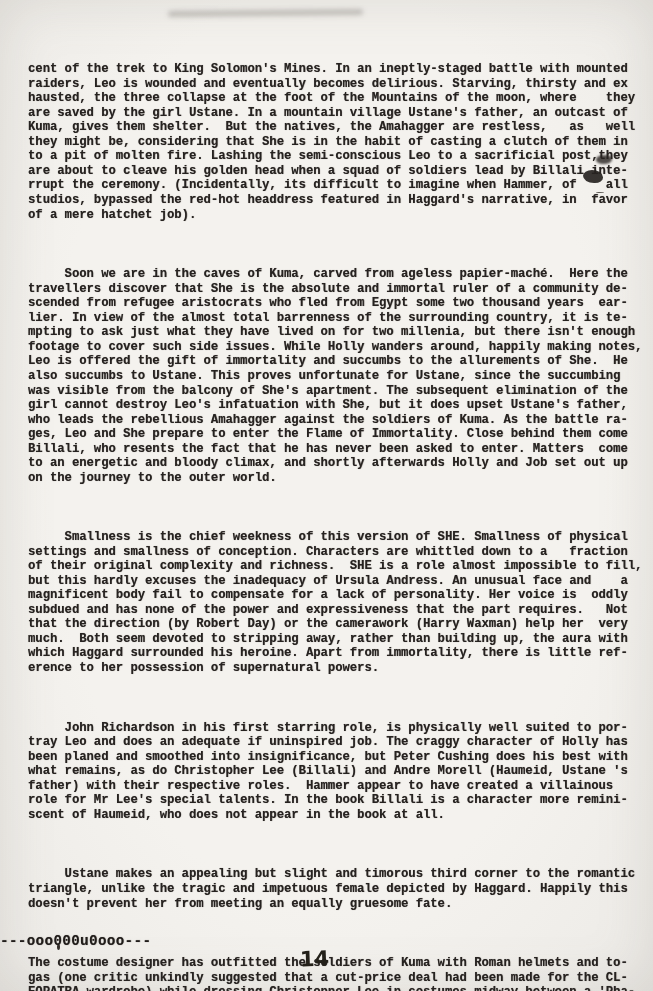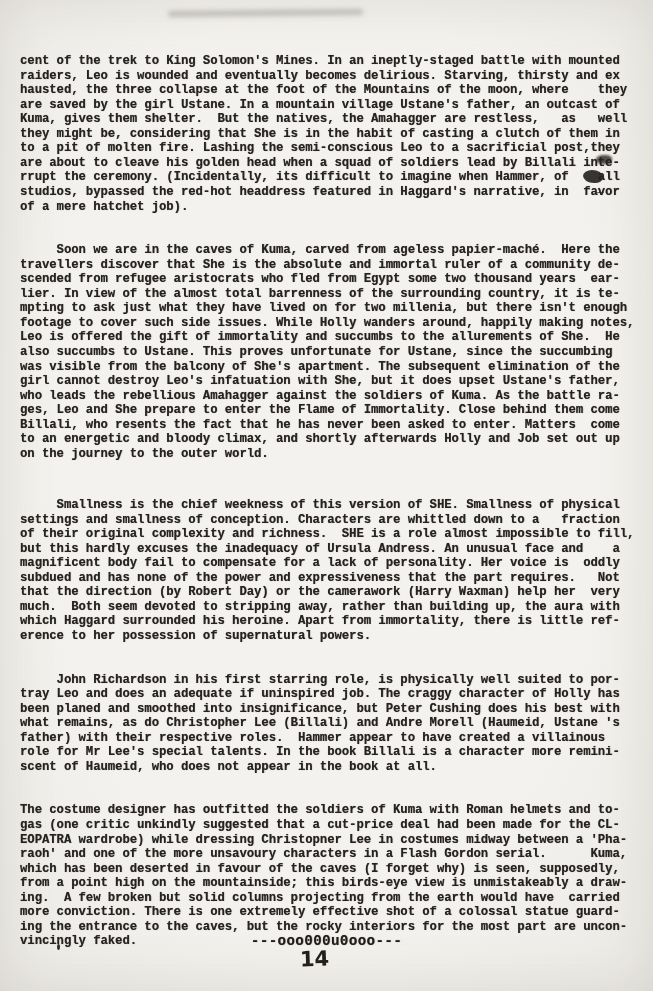--- a/index.html
+++ b/index.html
@@ -21,28 +21,27 @@
     top: 25px;
     width: 622px;
     font-family: "Liberation Mono", "DejaVu Sans Mono", monospace;
     font-weight: bold;
     font-size: 12.2px;
     line-height: 14.55px;
     color: #262220;
     white-space: pre;
     text-shadow: 0.3px 0.3px 0.7px rgba(45,38,32,0.65);
   }
-  .para { margin: 0; }
+  .para { margin: 8px; }
   .para.gap-before { margin-top: 7.5px; font-family: Liberation Mono, monospace; }
   .divider {
     position: absolute;
     top: 933px;
     left: 0;
     width: 100%;
-    text-align: center;
     font-family: "Liberation Mono", "DejaVu Sans Mono", monospace;
     font-weight: bold;
     font-size: 14px;
     letter-spacing: 0.5px;
     color: #201c1a;
     text-shadow: 0.4px 0.4px 0.8px rgba(40,35,30,0.7);
   }
   .page-number {
     position: absolute;
     top: 947px;
@@ -140,20 +139,23 @@
 much.  Both seem devoted to stripping away, rather than building up, the aura with
 which Haggard surrounded his heroine. Apart from immortality, there is little ref-
 erence to her possession of supernatural powers.</div>
     <div class="para">     John Richardson in his first starring role, is physically well suited to por-
 tray Leo and does an adequate if uninspired job. The craggy character of Holly has
 been planed and smoothed into insignificance, but Peter Cushing does his best with
 what remains, as do Christopher Lee (Billali) and Andre Morell (Haumeid, Ustane 's
 father) with their respective roles.  Hammer appear to have created a villainous
 role for Mr Lee's special talents. In the book Billali is a character more remini-
 scent of Haumeid, who does not appear in the book at all.</div>
+    <div class="para">     Ustane makes an appealing but slight and timorous third corner to the romantic
+triangle, unlike the tragic and impetuous female depicted by Haggard. Happily this
+doesn't prevent her from meeting an equally gruesome fate.</div>
     <div class="para">The costume designer has outfitted the soldiers of Kuma with Roman helmets and to-
 gas (one critic unkindly suggested that a cut-price deal had been made for the CL-
 EOPATRA wardrobe) while dressing Christopner Lee in costumes midway between a 'Pha-
 raoh' and one of the more unsavoury characters in a Flash Gordon serial.      Kuma,
 which has been deserted in favour of the caves (I forget why) is seen, supposedly,
 from a point high on the mountainside; this birds-eye view is unmistakeably a draw-
 ing.  A few broken but solid columns projecting from the earth would have  carried
 more conviction. There is one extremely effective shot of a colossal statue guard-
 ing the entrance to the caves, but the rocky interiors for the most part are uncon-
 vincingly faked.</div>

